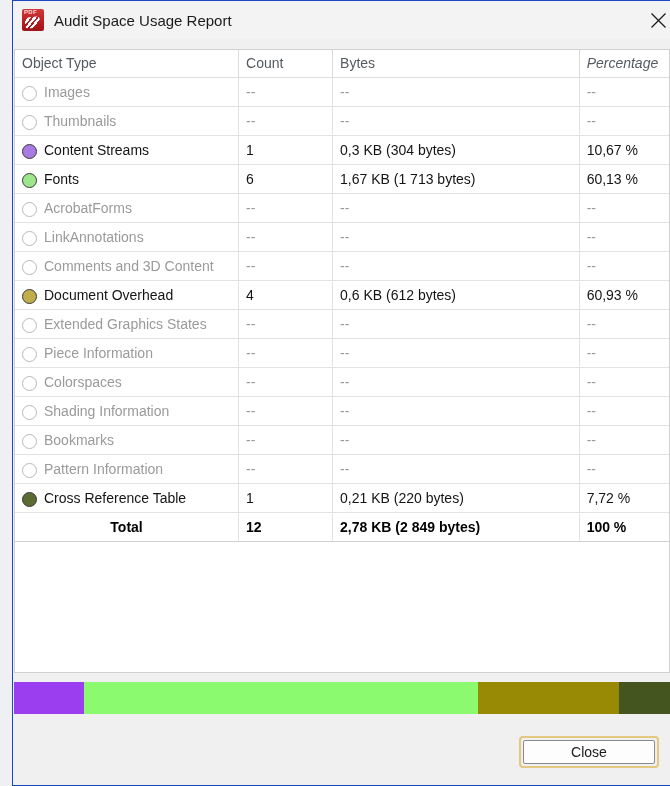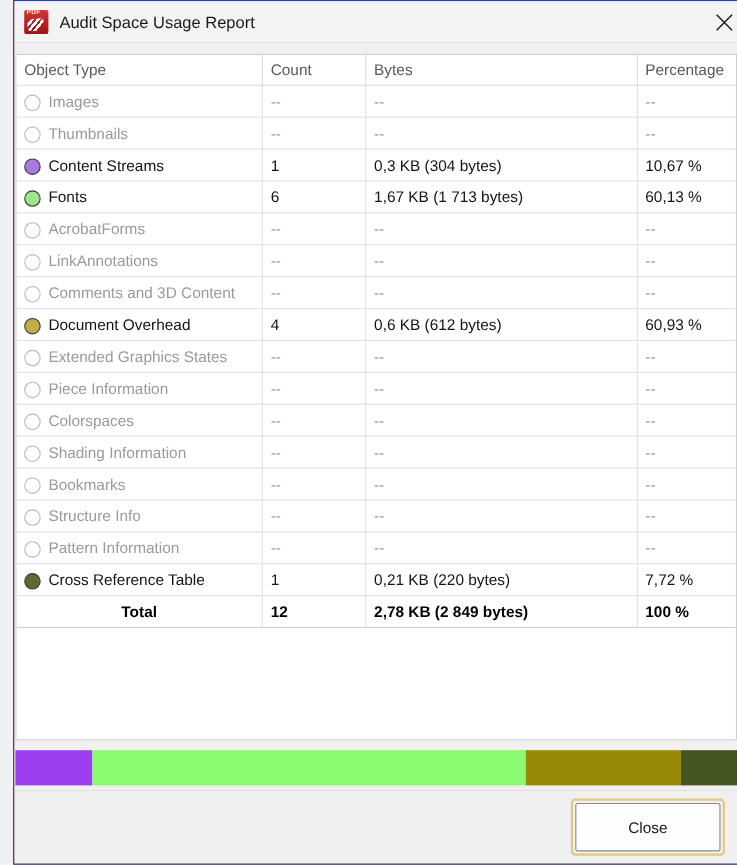--- a/index.html
+++ b/index.html
@@ -117,21 +117,21 @@
     font-weight: normal;
     color: #555a60;
     text-align: left;
     font-size: 14px;
     padding: 5px 7px 6px 7px;
     border-right: 1px solid #dcdcdc;
     border-bottom: 1px solid #dcdcdc;
     background: #ffffff;
     white-space: nowrap;
   }
-  table.audit th:last-child { border-right: none; }
+  table.audit th:last-child { border-right: none; font-style: italic; }
 
   table.audit td {
     padding: 4px 7px;
     border-right: 1px solid #e2e2e2;
     border-bottom: 1px solid #e2e2e2;
     height: 20px;
     white-space: nowrap;
     overflow: hidden;
     vertical-align: middle;
   }
@@ -187,21 +187,21 @@
     box-sizing: border-box;
   }
   .close-btn-focus {
     border: 2px solid #e3c87f;
     border-radius: 4px;
     padding: 2px;
     background: #f0f0f0;
   }
   .close-btn {
     width: 132px;
-    height: 44px;
+    height: 24px;
     background: #fdfdfd;
     border: 1px solid #8a8a8a;
     border-radius: 2px;
     font-family: "Liberation Sans", sans-serif;
     font-size: 14px;
     color: #1a1a1a;
     cursor: default;
   }
 </style>
 </head>
@@ -382,31 +382,20 @@
                 </div>
               </td>
               <td>--</td>
               <td>--</td>
               <td>--</td>
             </tr>
             <tr class="table-row empty-row">
               <td>
                 <div class="type-cell">
                   <span class="dot"></span>
-                  <span class="label-txt">Structure Info</span>
-                </div>
-              </td>
-              <td>--</td>
-              <td>--</td>
-              <td>--</td>
-            </tr>
-            <tr class="table-row empty-row">
-              <td>
-                <div class="type-cell">
-                  <span class="dot"></span>
                   <span class="label-txt">Pattern Information</span>
                 </div>
               </td>
               <td>--</td>
               <td>--</td>
               <td>--</td>
             </tr>
             <tr class="table-row data-row">
               <td>
                 <div class="type-cell">

